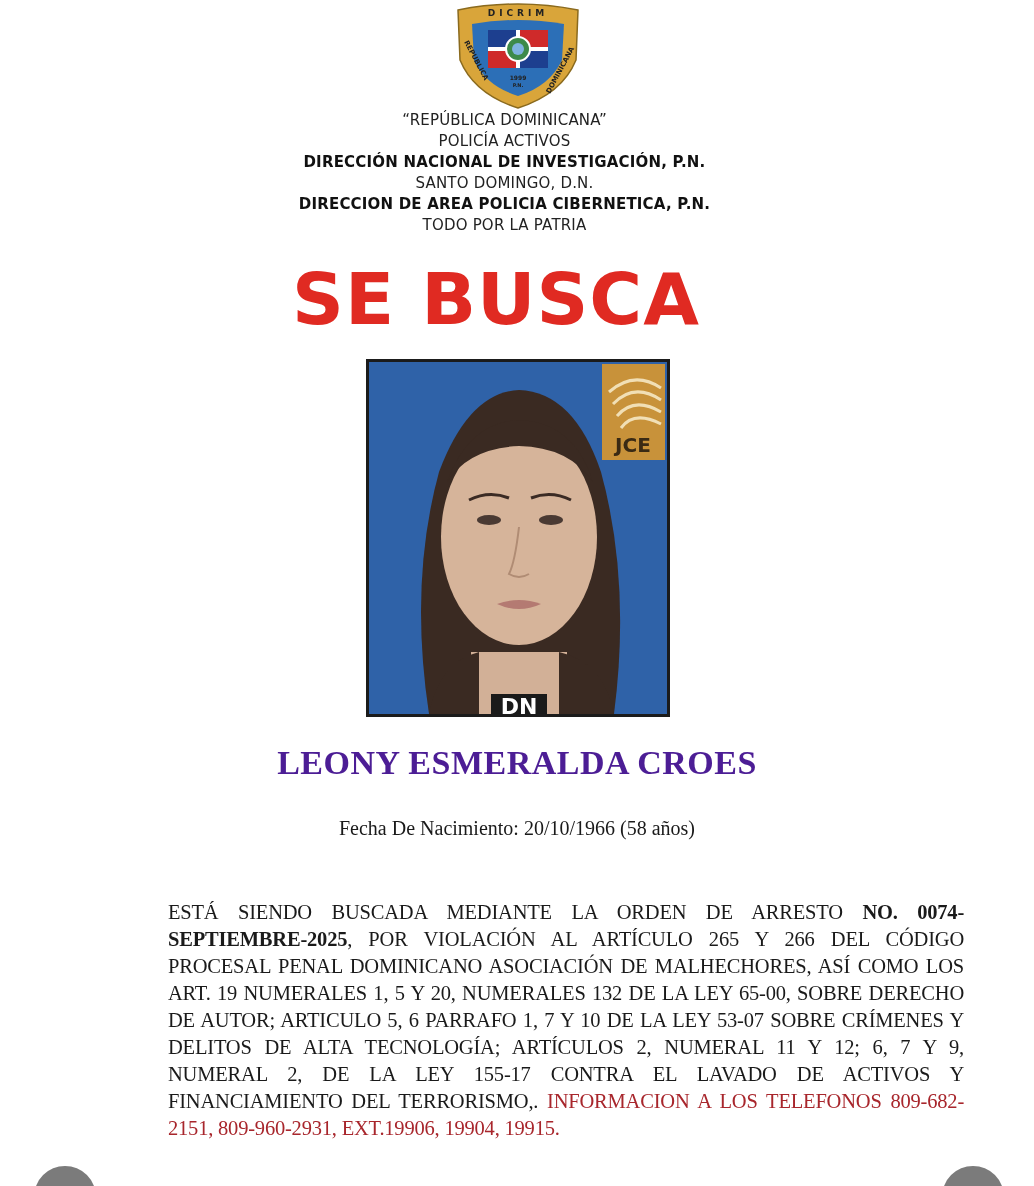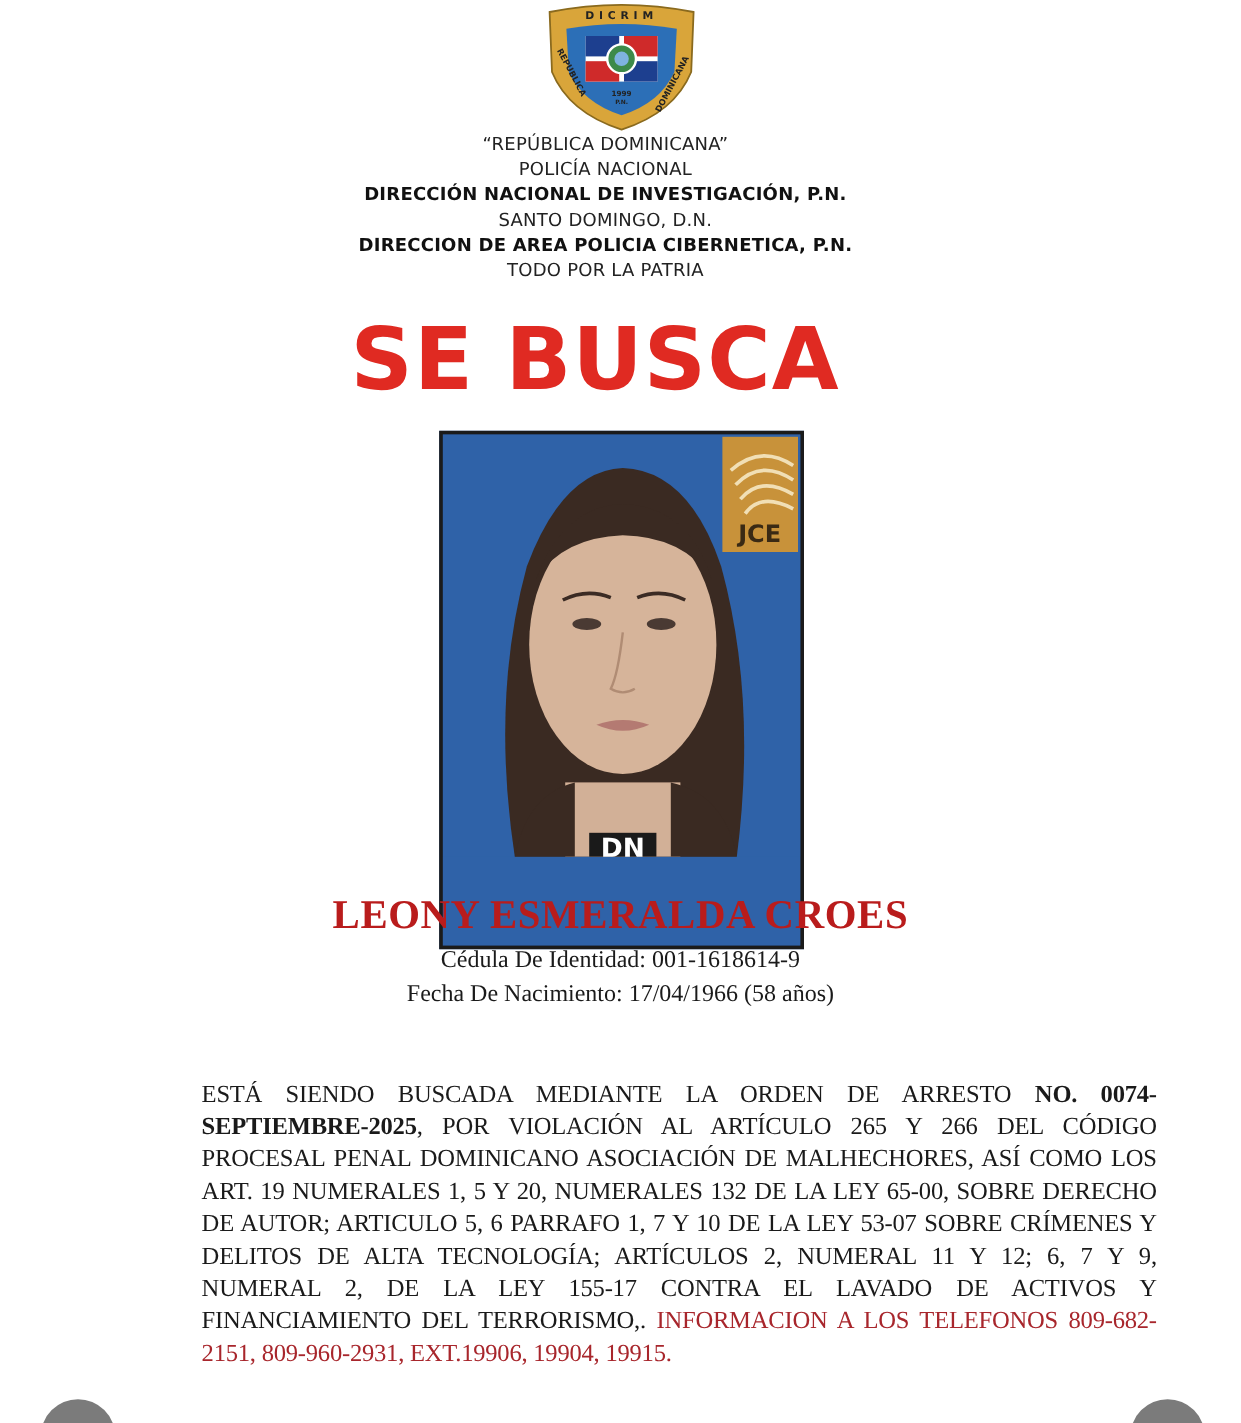--- a/index.html
+++ b/index.html
@@ -11,27 +11,27 @@
     .badge { position: absolute; left: 452px; top: 2px; width: 132px; height: 108px; }
 
     .header-block { position: absolute; left: 0; top: 110px; width: 1009px; text-align: center; }
     .header-line { font-size: 15px; line-height: 21px; color: #222; letter-spacing: 0.2px; }
     .header-line.bold { font-weight: bold; font-size: 15px; color: #111; }
 
     .se-busca { position: absolute; left: 0; top: 254px; width: 992px; text-align: center;
       font-family: "DejaVu Sans", sans-serif; font-weight: bold; font-size: 72px; line-height: 90px;
       color: #e02a22; letter-spacing: 1px; }
 
-    .photo { position: absolute; left: 366px; top: 359px; width: 304px; height: 432px;
+    .photo { position: absolute; left: 366px; top: 359px; width: 304px; height: 358px;
       border: 3px solid #1b1b1b; background: #2f62a8; overflow: hidden; }
     .photo svg { display: block; }
 
     .person-name { position: absolute; left: 0; top: 742px; width: 1034px; text-align: center;
       font-family: "Liberation Serif", serif; font-weight: bold; font-size: 34px; line-height: 42px;
-      color: #b91c1c; letter-spacing: 0.5px; }
+      color: #4c1d95; letter-spacing: 0.5px; }
     .person-line { position: absolute; left: 0; width: 1034px; text-align: center;
       font-family: "Liberation Serif", serif; font-size: 20px; line-height: 26px; color: #1a1a1a; }
     .person-id { top: 787px; }
     .person-dob { top: 815px; }
 
     .body-text { position: absolute; left: 120px; top: 899px; width: 796px;
       font-family: "Liberation Serif", serif; font-size: 20.5px; line-height: 27px;
       text-align: justify; text-align-last: left; color: #1a1a1a; letter-spacing: -0.2px; margin-left: 48px; }
     .body-text .b { font-weight: bold; }
     .body-text .red { color: #a8262c; }
@@ -60,21 +60,21 @@
       <text x="66" y="14" text-anchor="middle" font-family="DejaVu Sans, sans-serif" font-size="9" font-weight="bold" fill="#222" letter-spacing="4">DICRIM</text>
       <text x="66" y="78" text-anchor="middle" font-family="DejaVu Sans, sans-serif" font-size="6" font-weight="bold" fill="#222">1999</text>
       <text x="66" y="85" text-anchor="middle" font-family="DejaVu Sans, sans-serif" font-size="5" font-weight="bold" fill="#222">P.N.</text>
       <text x="12" y="40" font-family="DejaVu Sans, sans-serif" font-size="7" font-weight="bold" fill="#222" transform="rotate(62 12 40)">REPUBLICA</text>
       <text x="98" y="92" font-family="DejaVu Sans, sans-serif" font-size="7" font-weight="bold" fill="#222" transform="rotate(-62 98 92)">DOMINICANA</text>
     </svg>
   </div>
 
   <div class="header-block">
     <div class="header-line">“REPÚBLICA DOMINICANA”</div>
-    <div class="header-line">POLICÍA NACIONAL</div>
+    <div class="header-line">POLICÍA ACTIVOS</div>
     <div class="header-line bold">DIRECCIÓN NACIONAL DE INVESTIGACIÓN, P.N.</div>
     <div class="header-line">SANTO DOMINGO, D.N.</div>
     <div class="header-line bold">DIRECCION DE AREA POLICIA CIBERNETICA, P.N.</div>
     <div class="header-line">TODO POR LA PATRIA</div>
   </div>
 
   <div class="se-busca">SE BUSCA</div>
 
   <div class="photo">
     <svg width="298" height="352" viewBox="0 0 298 352">
@@ -93,22 +93,21 @@
       <path d="M245 352 Q235 300 190 290 L190 352 Z" fill="#3a2a22"></path>
       <rect x="233" y="2" width="63" height="96" fill="#c8923a"></rect>
       <path d="M240 30 Q265 8 292 26 M244 42 Q265 20 292 38 M248 54 Q265 34 292 50 M252 66 Q265 48 292 62" stroke="#f1dfb5" stroke-width="3" fill="none"></path>
       <text x="264" y="90" text-anchor="middle" font-family="DejaVu Sans, sans-serif" font-size="20" font-weight="bold" fill="#3a2a14">JCE</text>
       <rect x="122" y="332" width="56" height="20" fill="#1a1a1a"></rect>
       <text x="150" y="352" text-anchor="middle" font-family="DejaVu Sans, sans-serif" font-size="22" font-weight="bold" fill="#ffffff">DN</text>
     </svg>
   </div>
 
   <div class="person-name">LEONY ESMERALDA CROES</div>
-  <div class="person-line person-id">Cédula De Identidad: 001-1618614-9</div>
-  <div class="person-line person-dob">Fecha De Nacimiento: 17/04/1966 (58 años)</div>
+  <div class="person-line person-dob">Fecha De Nacimiento: 20/10/1966 (58 años)</div>
 
   <div class="body-text">
     <span>ESTÁ SIENDO BUSCADA MEDIANTE LA ORDEN DE ARRESTO </span><span class="b">NO. 0074-SEPTIEMBRE-2025</span><span>, POR VIOLACIÓN AL ARTÍCULO 265 Y 266 DEL CÓDIGO PROCESAL PENAL DOMINICANO ASOCIACIÓN DE MALHECHORES, ASÍ COMO LOS ART. 19 NUMERALES 1, 5 Y 20, NUMERALES 132 DE LA LEY 65-00, SOBRE DERECHO DE AUTOR; ARTICULO 5, 6 PARRAFO 1, 7 Y 10 DE LA LEY 53-07 SOBRE CRÍMENES Y DELITOS DE ALTA TECNOLOGÍA; ARTÍCULOS 2, NUMERAL 11 Y 12; 6, 7 Y 9, NUMERAL 2, DE LA LEY 155-17 CONTRA EL LAVADO DE ACTIVOS Y FINANCIAMIENTO DEL TERRORISMO,. </span><span class="red">INFORMACION A LOS TELEFONOS 809-682-2151, 809-960-2931, EXT.19906, 19904, 19915.</span>
   </div>
 
   <div class="nav-btn left"></div>
   <div class="nav-btn right"></div>
 </div>
 
 </body></html>

